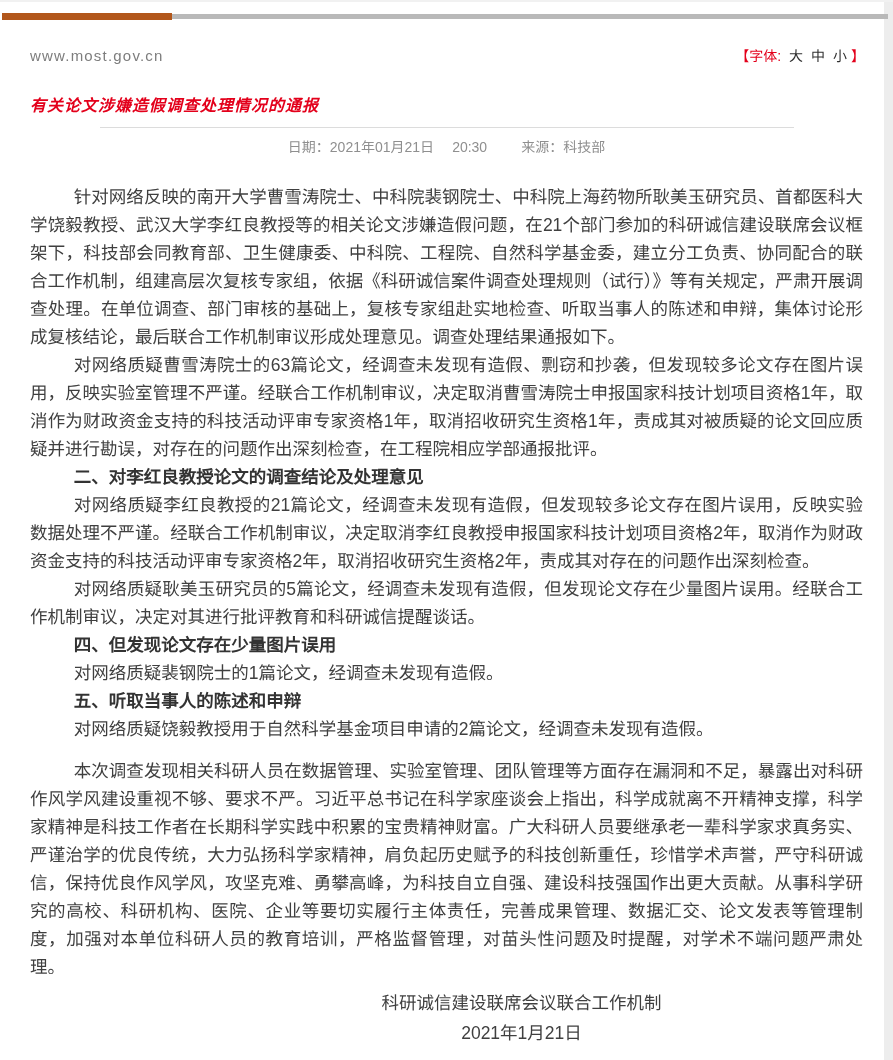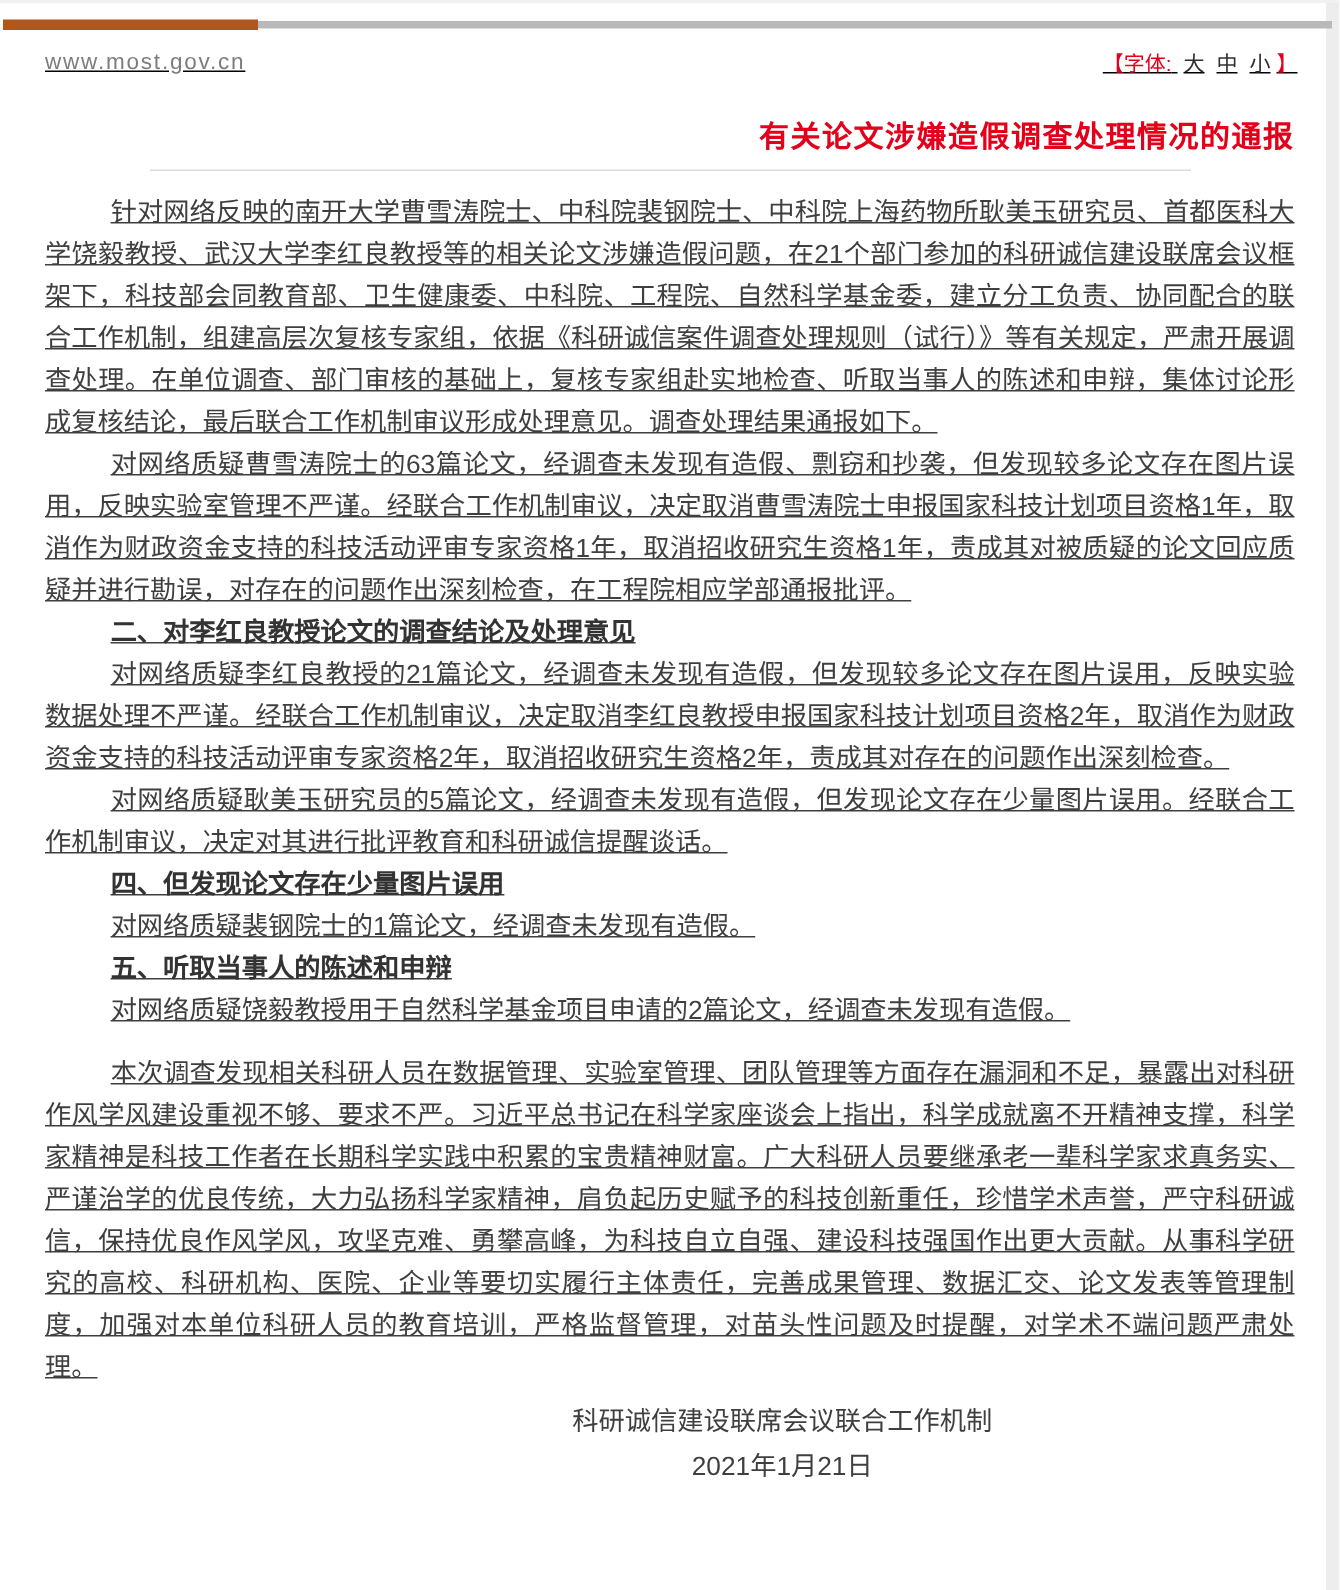--- a/index.html
+++ b/index.html
@@ -18,48 +18,48 @@
   }
   .right-strip{
     position:absolute;top:0;right:0;bottom:0;width:9px;background:#ededed;
   }
   
   .topbar{display:flex;align-items:flex-start;margin:11px 5px 0 2px;position:relative;z-index:2;}
   .topbar-orange{width:170px;height:7px;background:var(--accent-orange,#b2571b);}
   .topbar-gray{flex:1;height:5px;margin-top:1px;background:var(--bar-gray,#b9b9b9);}
   .header-row{
     display:flex;justify-content:space-between;align-items:flex-end;
-    margin-top:13px;padding:0 28px 0 30px;text-decoration:underline;
+    margin-top:27px;padding:0 28px 0 30px;
   }
   .site-url{
     font-size:15px;letter-spacing:1.2px;color:#7d7d7d;line-height:18px;
   }
   .font-widget{font-size:14px;line-height:18px;color:#333;white-space:nowrap;}
   .font-widget .red{color:var(--title-red,#e3001b);}
   .size-link{color:#2f2f2f;margin:0 4px;cursor:pointer;}
   
   .content{padding:0 30px;position:relative;z-index:1;}
   .title{
-    margin:28px 0 0;text-align:right;
-    color:var(--title-red,#e3001b);font-size:20px;line-height:26px;font-weight:bold;
+    margin:28px 0 0;text-align:left;
+    color:var(--title-red,#e3001b);font-size:16px;line-height:26px;font-weight:bold;
     letter-spacing:1px;
+    font-style:italic;
   }
   .sep{width:694px;margin:8px auto 0;border-top:1px solid #dcdcdc;height:0;}
   .meta{
     margin-top:9px;text-align:center;
     color:var(--meta-gray,#8f8f8f);font-size:14px;line-height:20px;
   }
   .meta-time{margin-left:18px;}
   .meta-source{margin-left:34px;}
   .body{
-    margin-top:13px;
+    margin-top:26px;
     color:var(--body-text,#3f3f3f);
     font-size:17.5px;line-height:28px;
     text-align:justify;
-    text-decoration:underline;
   }
   .body p{margin:0;text-indent:2.5em;}
   .body h3{
     margin:0;text-indent:2.5em;font-size:17.5px;line-height:28px;
     font-weight:bold;color:#333333;
   }
   .body .gap-top{margin-top:14px;}
   .sign{
     margin-top:8px;padding-left:150px;text-align:center;
     color:var(--body-text,#3f3f3f);font-size:17.5px;line-height:28px;
@@ -78,20 +78,23 @@
   </div>
   <div class="header-row">
     <div class="site-url">www.most.gov.cn</div>
     <div class="font-widget"><span class="red">【</span><span class="red">字体:</span> <span class="size-link">大</span><span class="size-link">中</span><span class="size-link">小</span><span class="red">】</span></div>
   </div>
 </header>
 
 <main class="content">
   <h1 class="title">有关论文涉嫌造假调查处理情况的通报</h1>
   <div class="sep"></div>
+  <div class="meta">
+    <span>日期：2021年01月21日</span><span class="meta-time">20:30</span><span class="meta-source">来源：科技部</span>
+  </div>
   <div class="body">
       <p>针对网络反映的南开大学曹雪涛院士、中科院裴钢院士、中科院上海药物所耿美玉研究员、首都医科大学饶毅教授、武汉大学李红良教授等的相关论文涉嫌造假问题，在21个部门参加的科研诚信建设联席会议框架下，科技部会同教育部、卫生健康委、中科院、工程院、自然科学基金委，建立分工负责、协同配合的联合工作机制，组建高层次复核专家组，依据《科研诚信案件调查处理规则（试行）》等有关规定，严肃开展调查处理。在单位调查、部门审核的基础上，复核专家组赴实地检查、听取当事人的陈述和申辩，集体讨论形成复核结论，最后联合工作机制审议形成处理意见。调查处理结果通报如下。</p>
       <p>对网络质疑曹雪涛院士的63篇论文，经调查未发现有造假、剽窃和抄袭，但发现较多论文存在图片误用，反映实验室管理不严谨。经联合工作机制审议，决定取消曹雪涛院士申报国家科技计划项目资格1年，取消作为财政资金支持的科技活动评审专家资格1年，取消招收研究生资格1年，责成其对被质疑的论文回应质疑并进行勘误，对存在的问题作出深刻检查，在工程院相应学部通报批评。</p>
       <h3>二、对李红良教授论文的调查结论及处理意见</h3>
       <p>对网络质疑李红良教授的21篇论文，经调查未发现有造假，但发现较多论文存在图片误用，反映实验数据处理不严谨。经联合工作机制审议，决定取消李红良教授申报国家科技计划项目资格2年，取消作为财政资金支持的科技活动评审专家资格2年，取消招收研究生资格2年，责成其对存在的问题作出深刻检查。</p>
       <p>对网络质疑耿美玉研究员的5篇论文，经调查未发现有造假，但发现论文存在少量图片误用。经联合工作机制审议，决定对其进行批评教育和科研诚信提醒谈话。</p>
       <h3>四、但发现论文存在少量图片误用</h3>
       <p>对网络质疑裴钢院士的1篇论文，经调查未发现有造假。</p>
       <h3>五、听取当事人的陈述和申辩</h3>
       <p>对网络质疑饶毅教授用于自然科学基金项目申请的2篇论文，经调查未发现有造假。</p>

